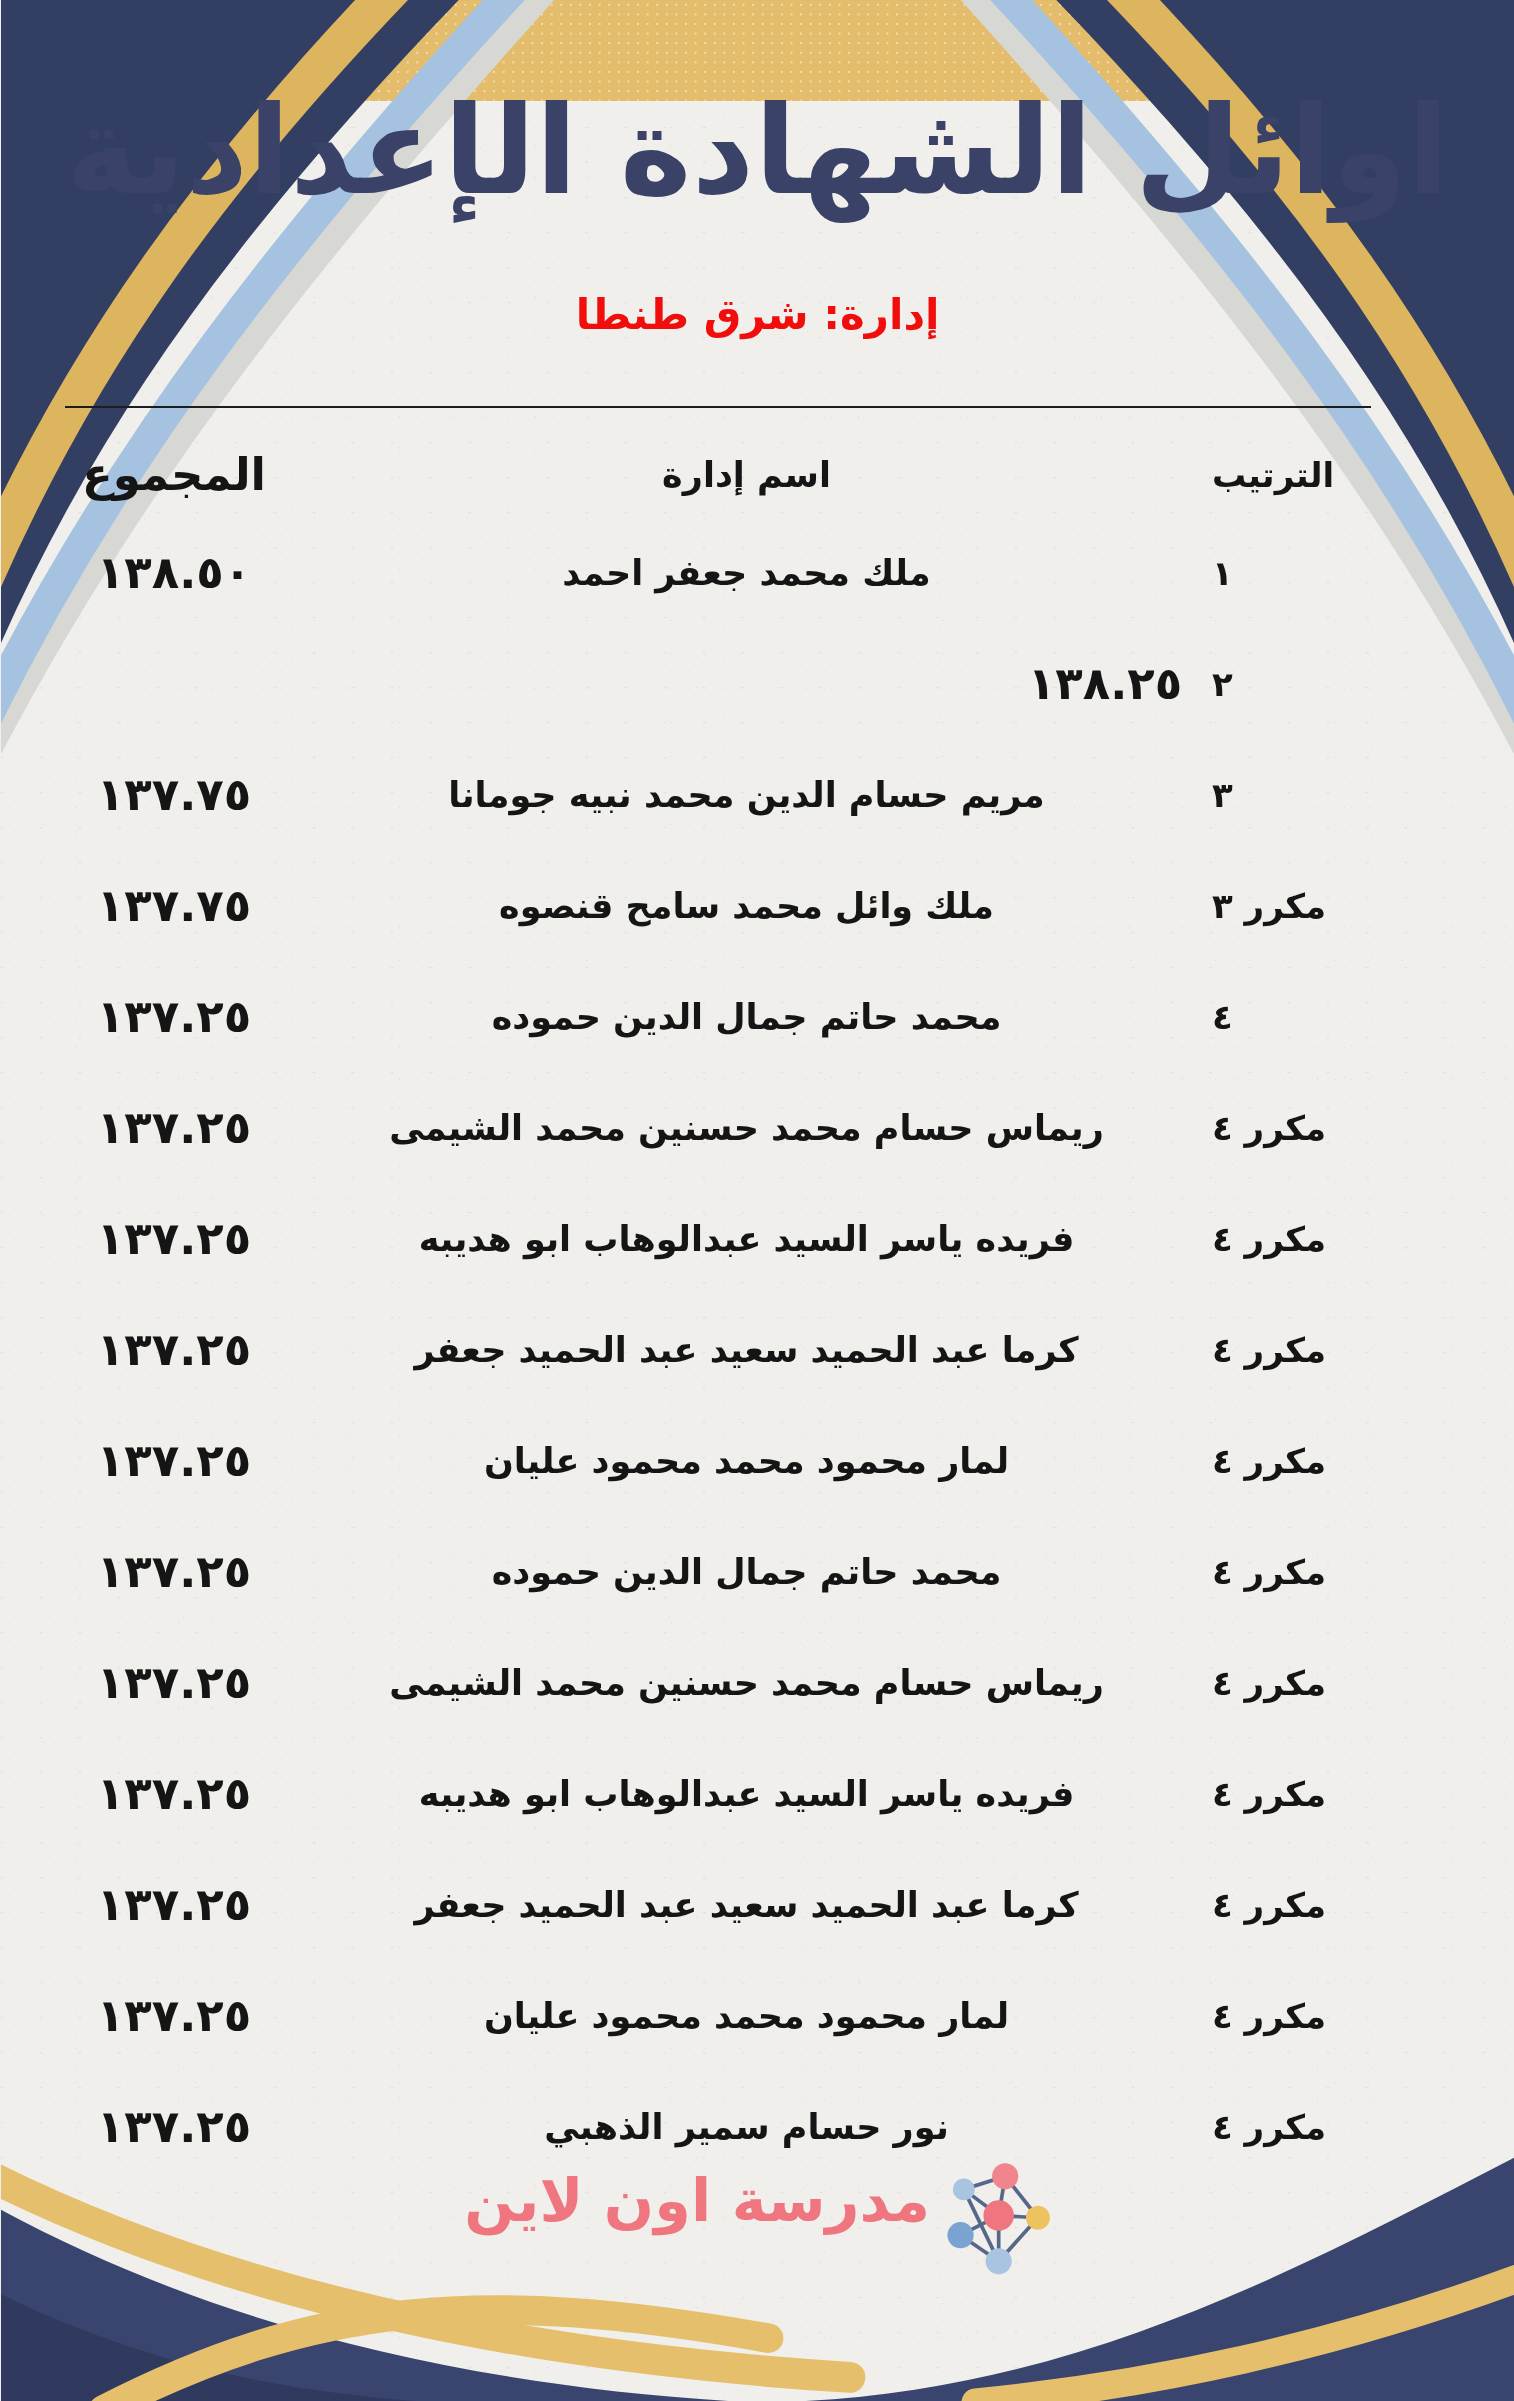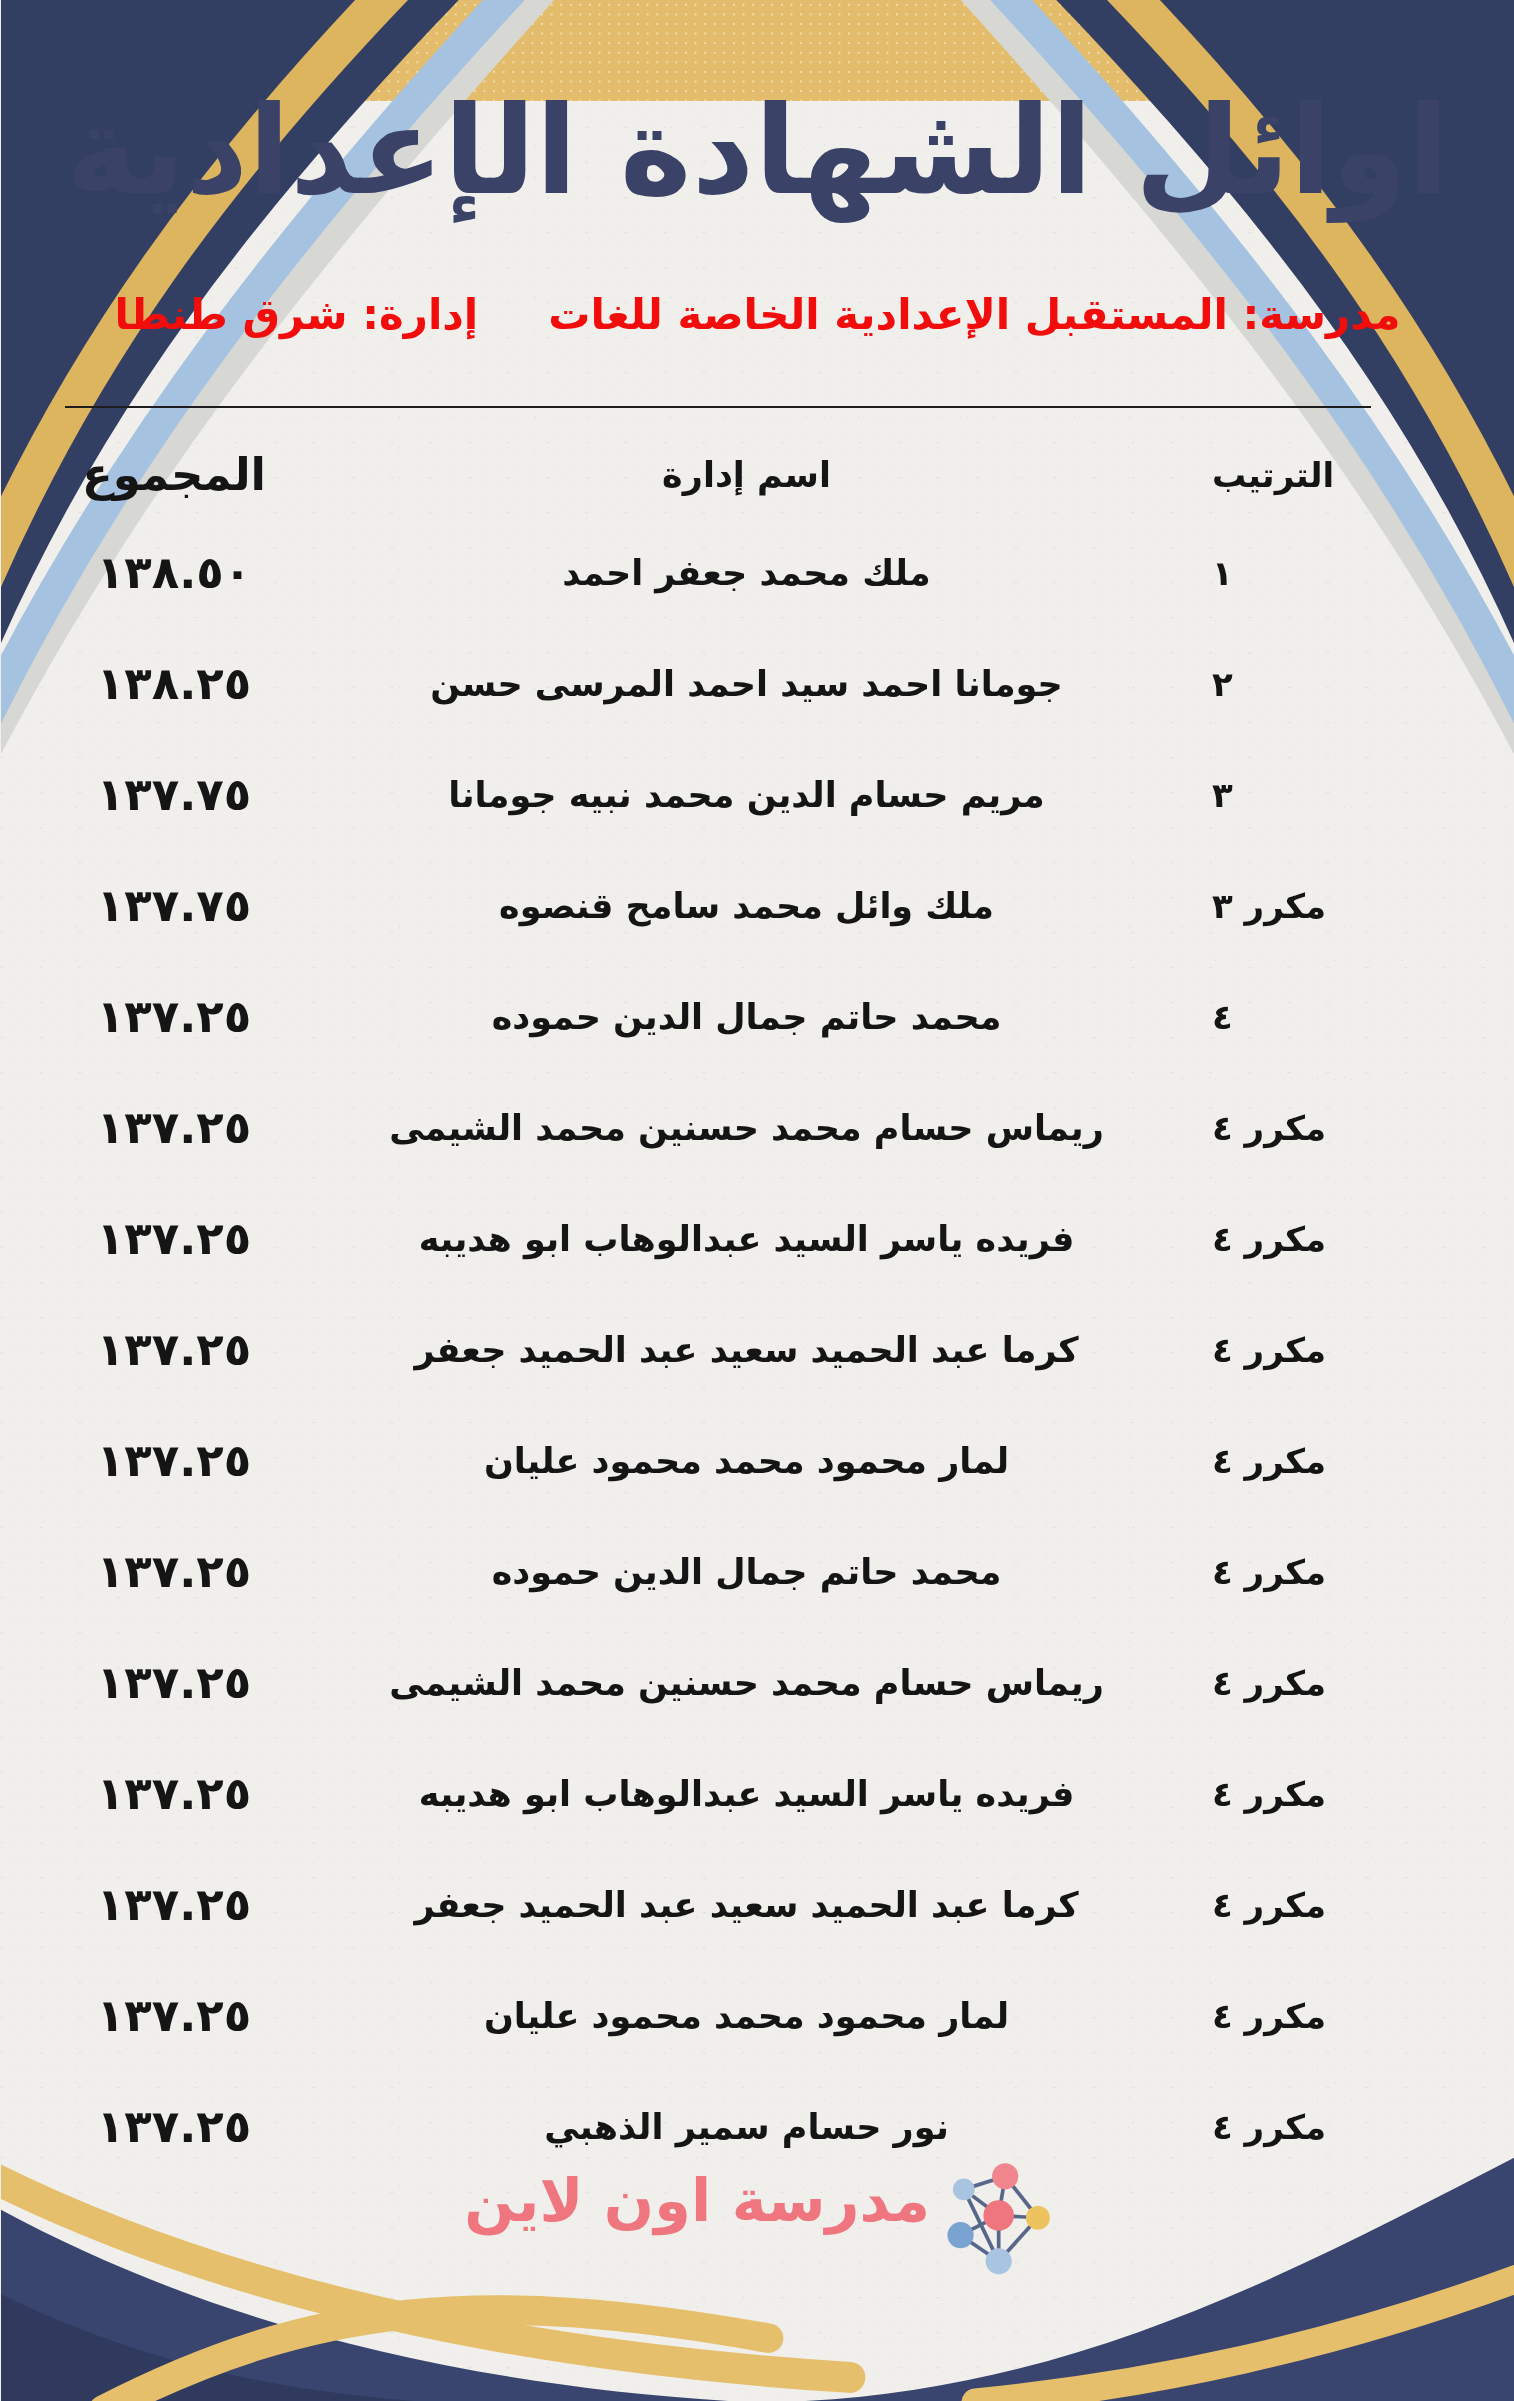--- a/index.html
+++ b/index.html
@@ -91,42 +91,40 @@
       <path d="M -25,2940 C 300,3105 700,3190 1150,3218" fill="none" stroke="#e5bf6b" stroke-width="42" stroke-linecap="round"></path>
       <path d="M 140,3262 C 420,3118 650,3095 1040,3165" fill="none" stroke="#e5bf6b" stroke-width="40" stroke-linecap="round"></path>
       <path d="M 2065,3080 C 1800,3178 1560,3228 1320,3252" fill="none" stroke="#e5bf6b" stroke-width="38" stroke-linecap="round"></path>
     </g>
   </svg>
 
   <div class="content">
     <h1 class="title">اوائل الشهادة الإعدادية</h1>
 
     <div class="school-line">
-      <span>مدرسة: المستقبل الإعدادية الخاصة للغات</span>
       <span>إدارة: شرق طنطا</span>
     </div>
 
     <div class="divider"></div>
 
     <div class="table">
       <div class="row header">
         <div class="cell rank">الترتيب</div>
         <div class="cell name">اسم إدارة</div>
         <div class="cell total">المجموع</div>
       </div>
       <div id="rows">
   <div class="row">
     <div class="cell rank">١</div>
     <div class="cell name">ملك محمد جعفر احمد</div>
     <div class="cell total">١٣٨.٥٠</div>
   </div>
 
   <div class="row">
     <div class="cell rank">٢</div>
-    <div class="cell name">جومانا احمد سيد احمد المرسى حسن</div>
     <div class="cell total">١٣٨.٢٥</div>
   </div>
 
   <div class="row">
     <div class="cell rank">٣</div>
     <div class="cell name">مريم حسام الدين محمد نبيه جومانا</div>
     <div class="cell total">١٣٧.٧٥</div>
   </div>
 
   <div class="row">

